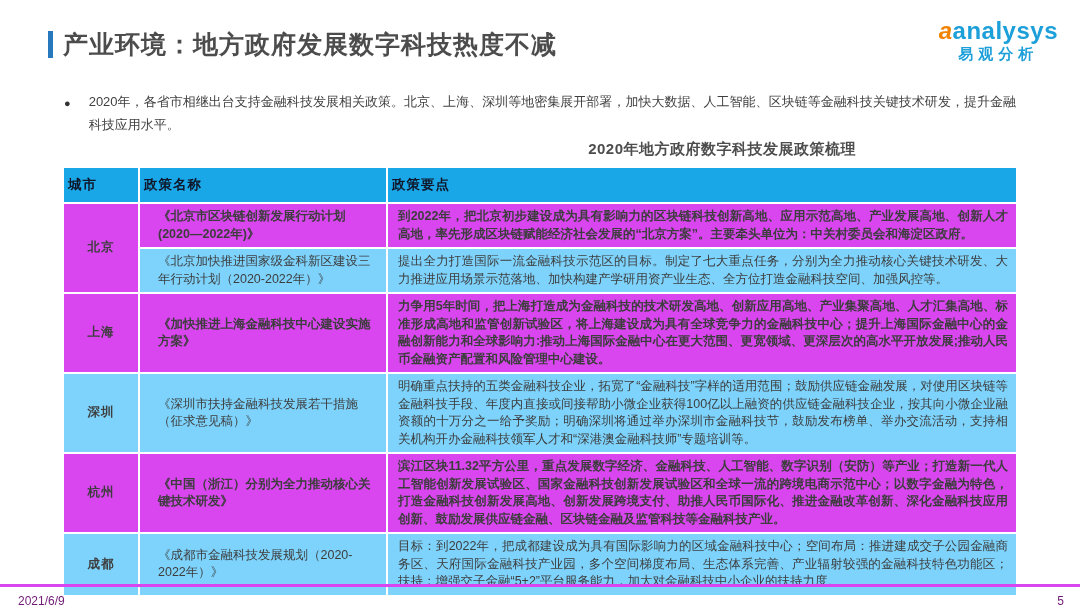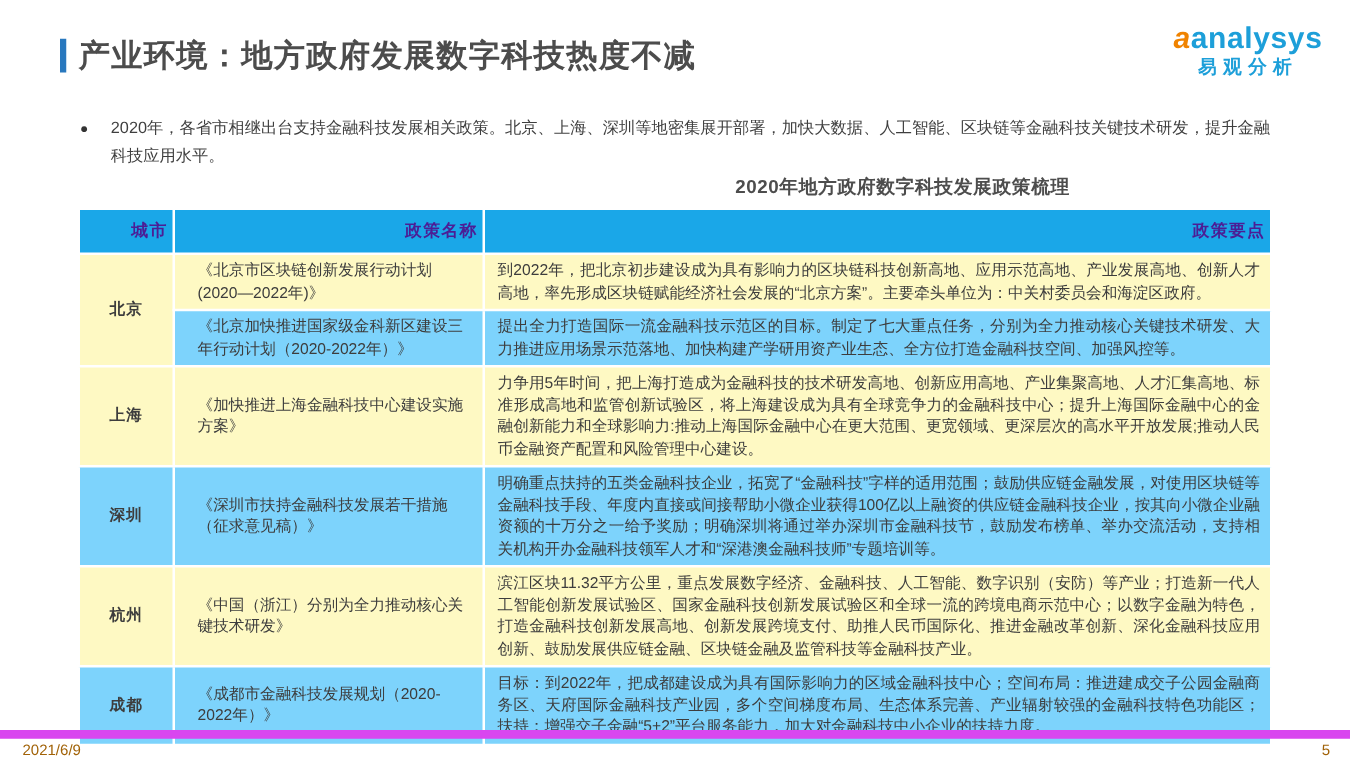--- a/index.html
+++ b/index.html
@@ -22,38 +22,38 @@
   .bullet-dot { font-size:11px; color:#333; line-height:1.9; padding-top:3px; }
   .intro-text { font-size:13px; color:#3f3f3f; line-height:1.8; text-align:justify; }
 
   
   .table-title { position:absolute; top:140px; left:0; width:856px; text-align:right;
                  font-size:15px; font-weight:bold; color:#4d4d4d; letter-spacing:0.5px; }
 
   table.policy { position:absolute; top:166px; left:62px; width:956px;
                  border-collapse:collapse; table-layout:fixed; }
   table.policy th, table.policy td { border:2px solid #ffffff; }
-  table.policy th { background:#1aa7e8; color:#4c1d95; font-size:13.5px; font-weight:bold;
-                    padding:8px 4px; text-align:right; letter-spacing:1px; }
+  table.policy th { background:#1aa7e8; color:#0f172a; font-size:13.5px; font-weight:bold;
+                    padding:8px 4px; text-align:left; letter-spacing:1px; }
   table.policy td { font-size:12.5px; color:#3d3d3d; line-height:1.4; vertical-align:middle; }
   td.city  { text-align:center; font-weight:bold; font-size:14px; color:#3a3a3a; letter-spacing:1px; }
   td.name  { padding:4px 10px 4px 18px; text-align:left; }
   td.points{ padding:4px 8px 4px 10px; text-align:justify; }
-  tr.row-a td { background:#fef9c3; }
+  tr.row-a td { background:#d946ef;font-weight:bold; }
   tr.row-b td { background:#7dd3fc; }
   tr.row-b td.city-span, td.city-span { background:#c8def4; }
 
   
   .watermark { position:absolute; top:300px; left:560px; width:420px; height:200px;
                opacity:0.14; pointer-events:none; }
 
   
   .footer { position:absolute; left:0; bottom:0; width:1080px; height:24px;
-            border-top:7px solid #d946ef; font-size:12px; color:#a16207;
-            display:flex; align-items:center; }
+            border-top:3px solid #d946ef; font-size:12px; color:#701a75;
+            display:flex; align-items:flex-end; }
   .footer-date { position:absolute; left:18px; }
   .footer-slogan { width:100%; text-align:center; }
   .footer-page { position:absolute; right:16px; }
 </style>
 </head>
 <body>
 
 <div class="page">
 
   <div class="title-row">

